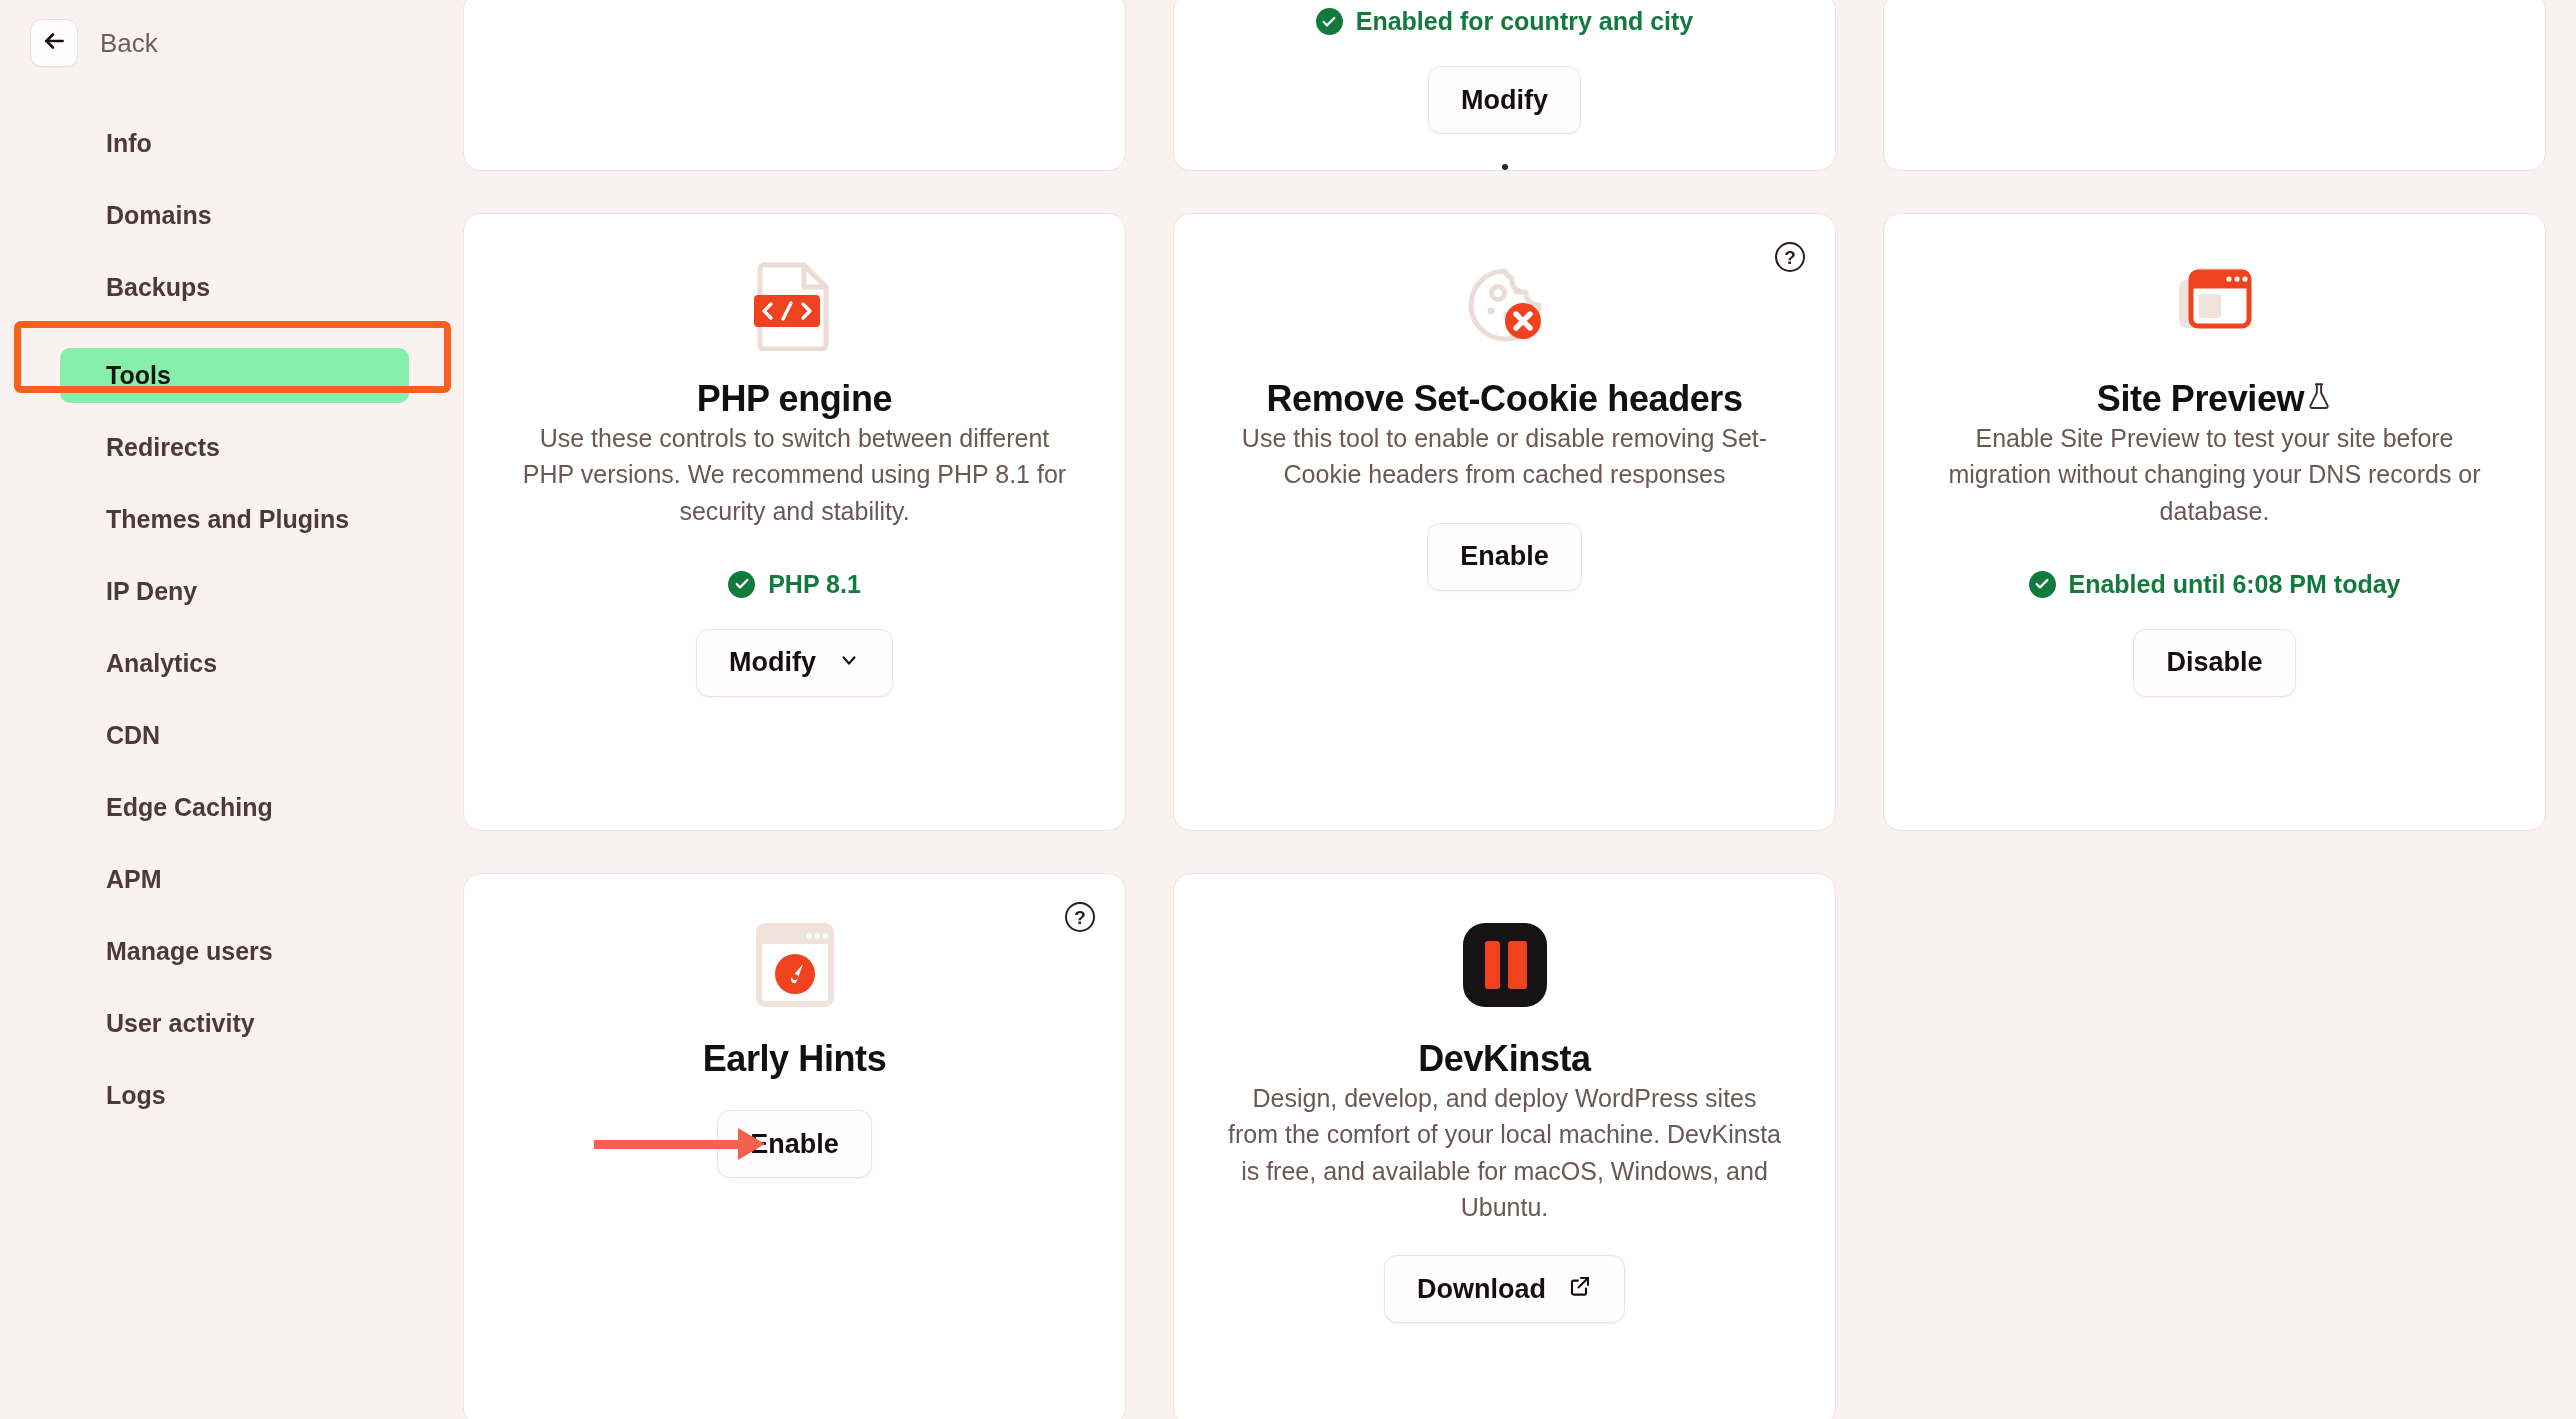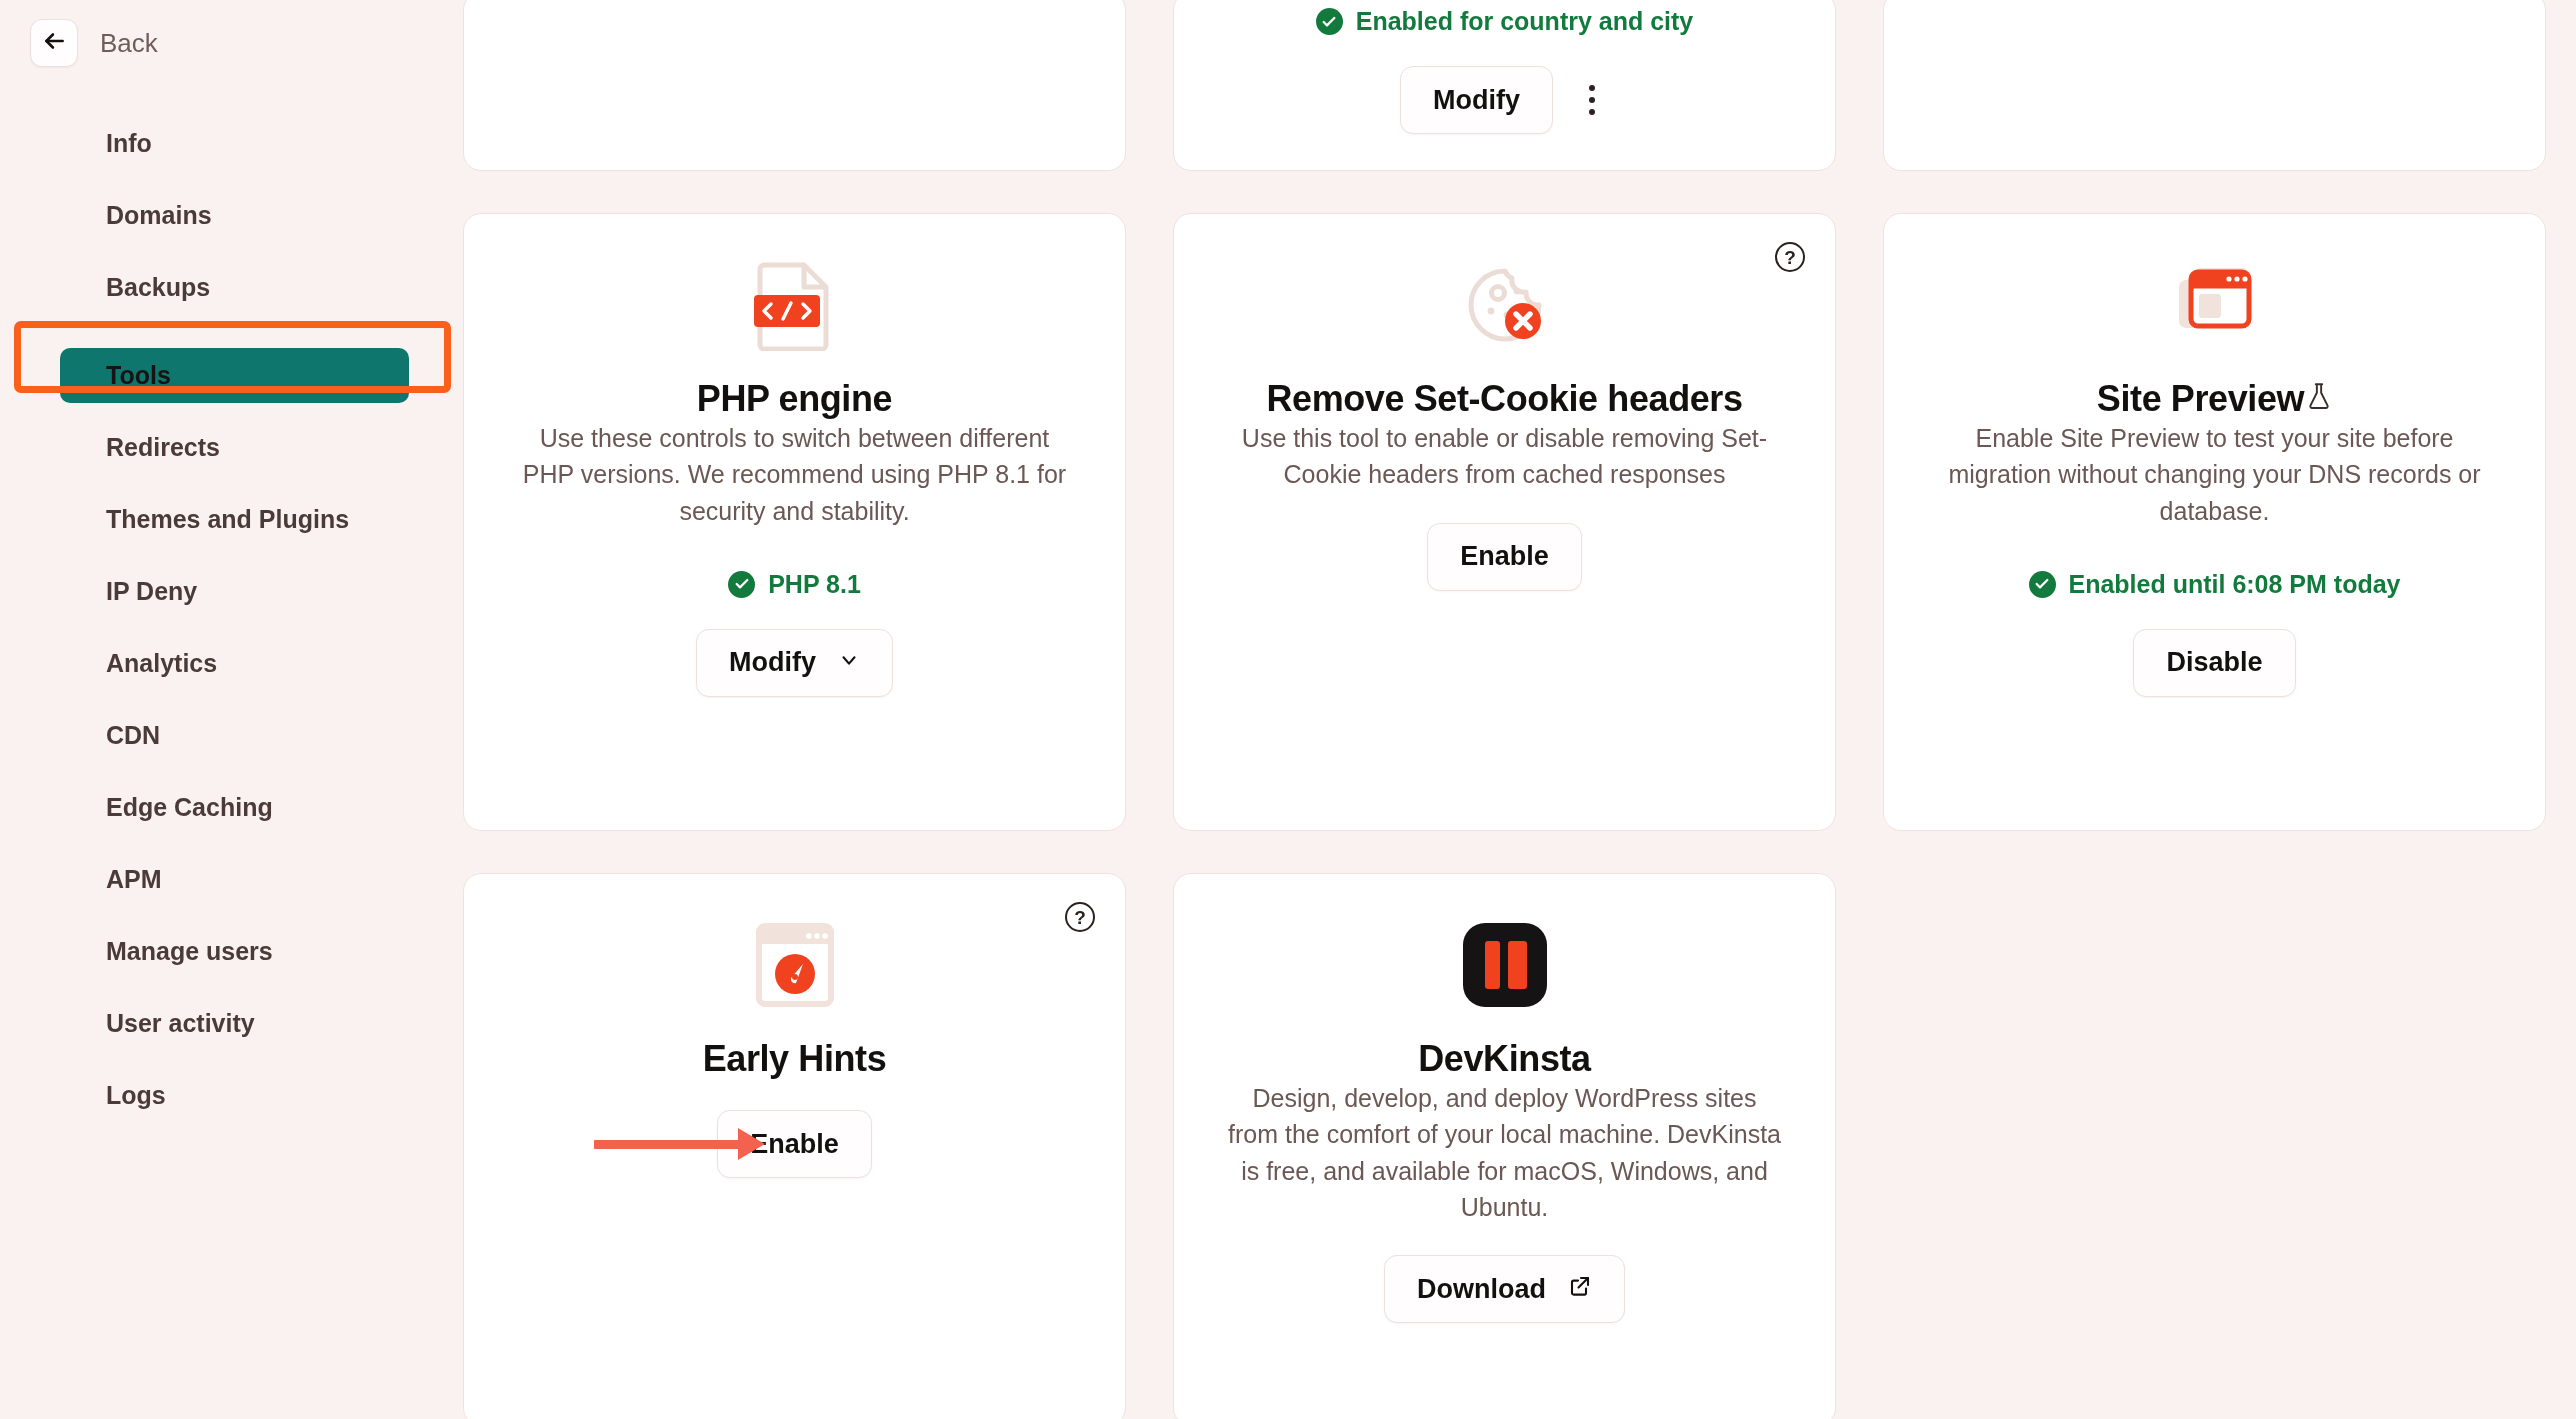--- a/index.html
+++ b/index.html
@@ -38,21 +38,21 @@
     height: 55px;
     display: flex; align-items: center;
     padding-left: 46px;
     font-size: 25px;
     font-weight: 700;
     color: #4b3b38;
     margin: 0 30px 17px 16px;
     border-radius: 10px;
   }
   .nav-item.selected {
-    background: #0f766e;
+    background: #86efac;
     color: #181313;
     margin-top: 33px;
   }
   .nav-highlight {
     position: absolute;
     left: 14px; top: 321px;
     width: 437px; height: 72px;
     border: 7px solid #f9601e;
     border-radius: 7px;
     pointer-events: none;
@@ -116,21 +116,21 @@
   }
   .check-badge {
     width: 27px; height: 27px; border-radius: 50%;
     background: #127a3c;
     display: flex; align-items: center; justify-content: center;
     flex: 0 0 27px;
   }
 
   .btn-row {
     margin-top: 30px;
-    display: flex; align-items: center; justify-content: center; gap: 22px;
+    display: flex; align-items: center; justify-content: center; gap: 22px; flex-direction: column;
   }
   .btn {
     background: #fffdfd;
     border: 1px solid #eee0dc;
     border-radius: 13px;
     padding: 0 32px;
     height: 68px;
     display: inline-flex; align-items: center; justify-content: center; gap: 22px;
     font-size: 27px; font-weight: 700; color: #131010;
     box-shadow: 0 1px 2px rgba(90,50,40,0.05);

